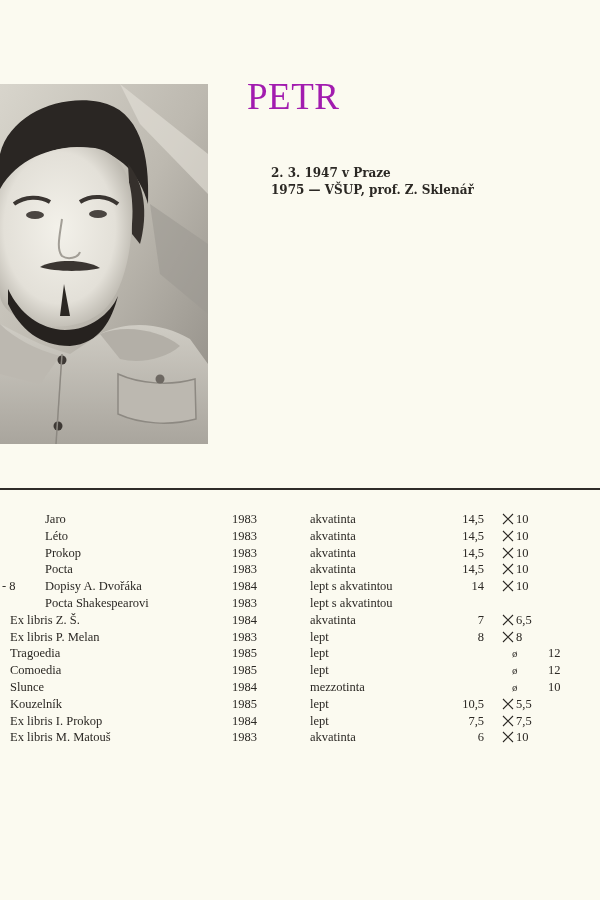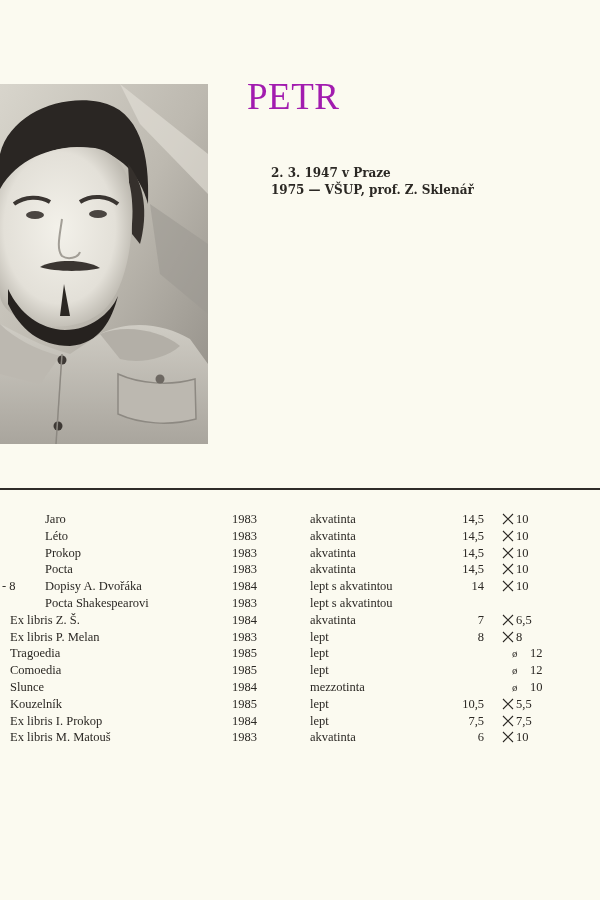--- a/index.html
+++ b/index.html
@@ -77,21 +77,21 @@
     .c-num { left: 2px; }
     .c-title { left: 10px; }
     .c-title.indent { left: 45px; }
     .c-year { left: 232px; }
     .c-tech { left: 310px; }
     .c-dim-a { right: 116px; }
     .c-x { left: 502px; width: 12px; height: 16px; }
     .c-x svg { display: block; margin-top: 2px; }
     .c-dim-b { left: 516px; }
     .c-dia-sym { left: 512px; font-size: 11px; color: #3a3733; }
-    .c-dia-val { left: 530px; text-align: center; }
+    .c-dia-val { left: 548px; text-align: center; }
   </style>
 </head>
 <body>
 
 <div class="photo" title="Portrait photograph of Petr Melan">
   <svg width="208" height="360" viewBox="0 0 208 360" xmlns="http://www.w3.org/2000/svg">
     <defs>
       <linearGradient id="bg" x1="0" y1="0" x2="1" y2="1">
         <stop offset="0" stop-color="#d8d5cc"></stop>
         <stop offset="0.5" stop-color="#bdb9b0"></stop>

